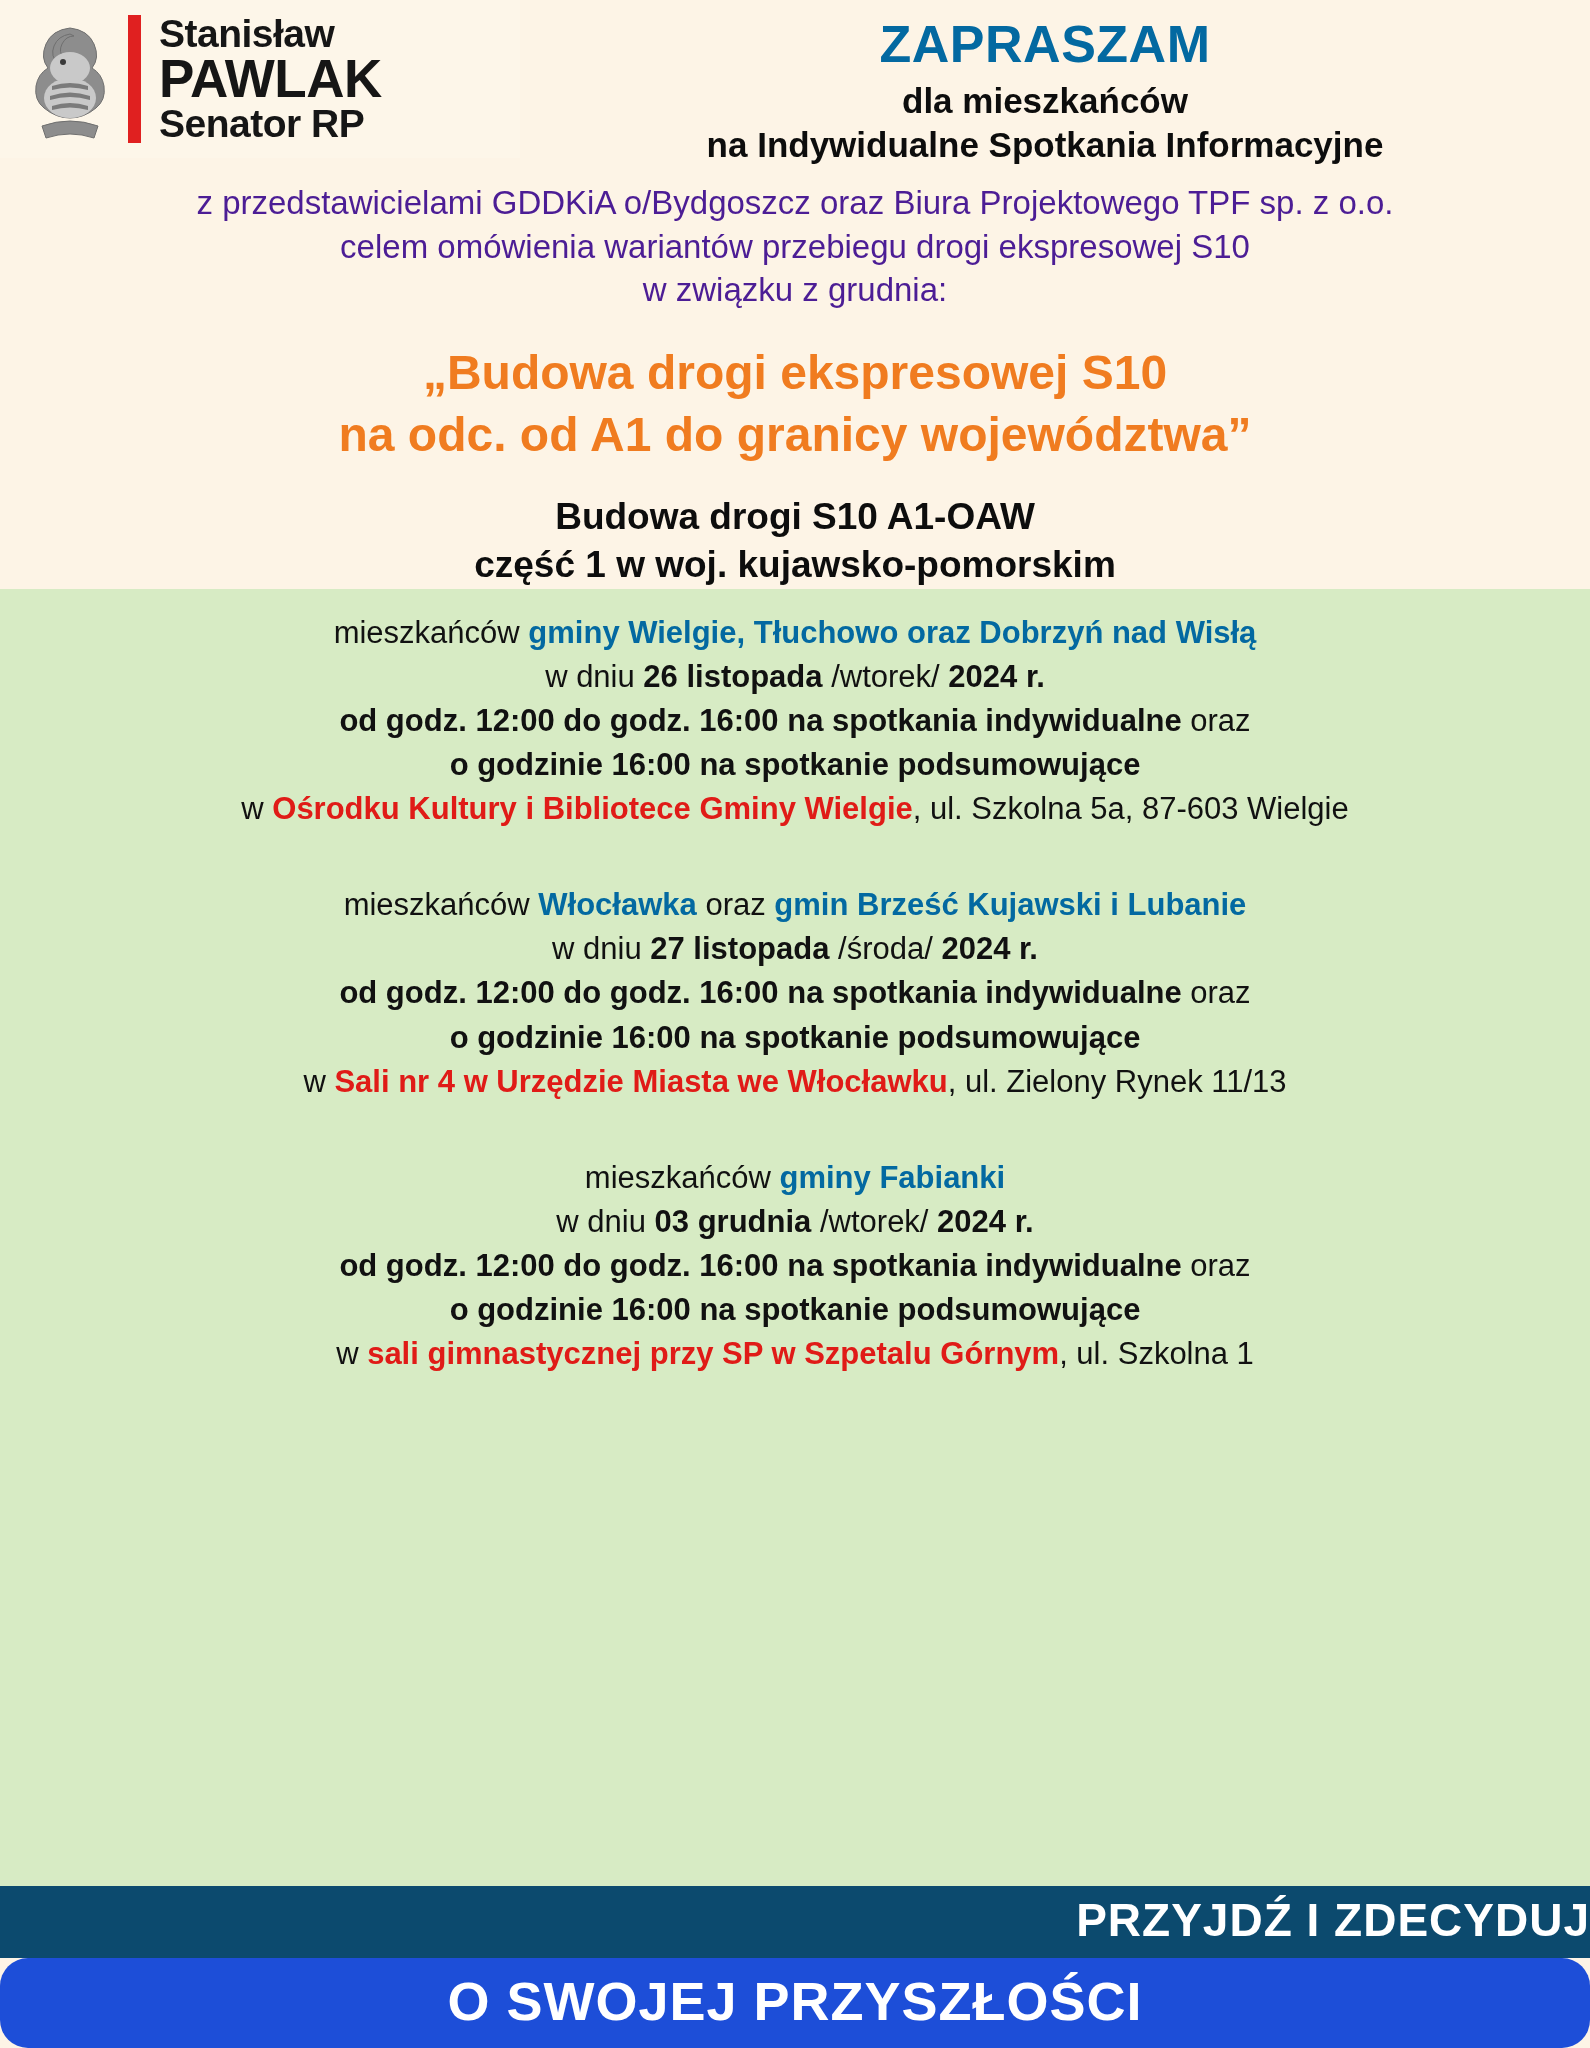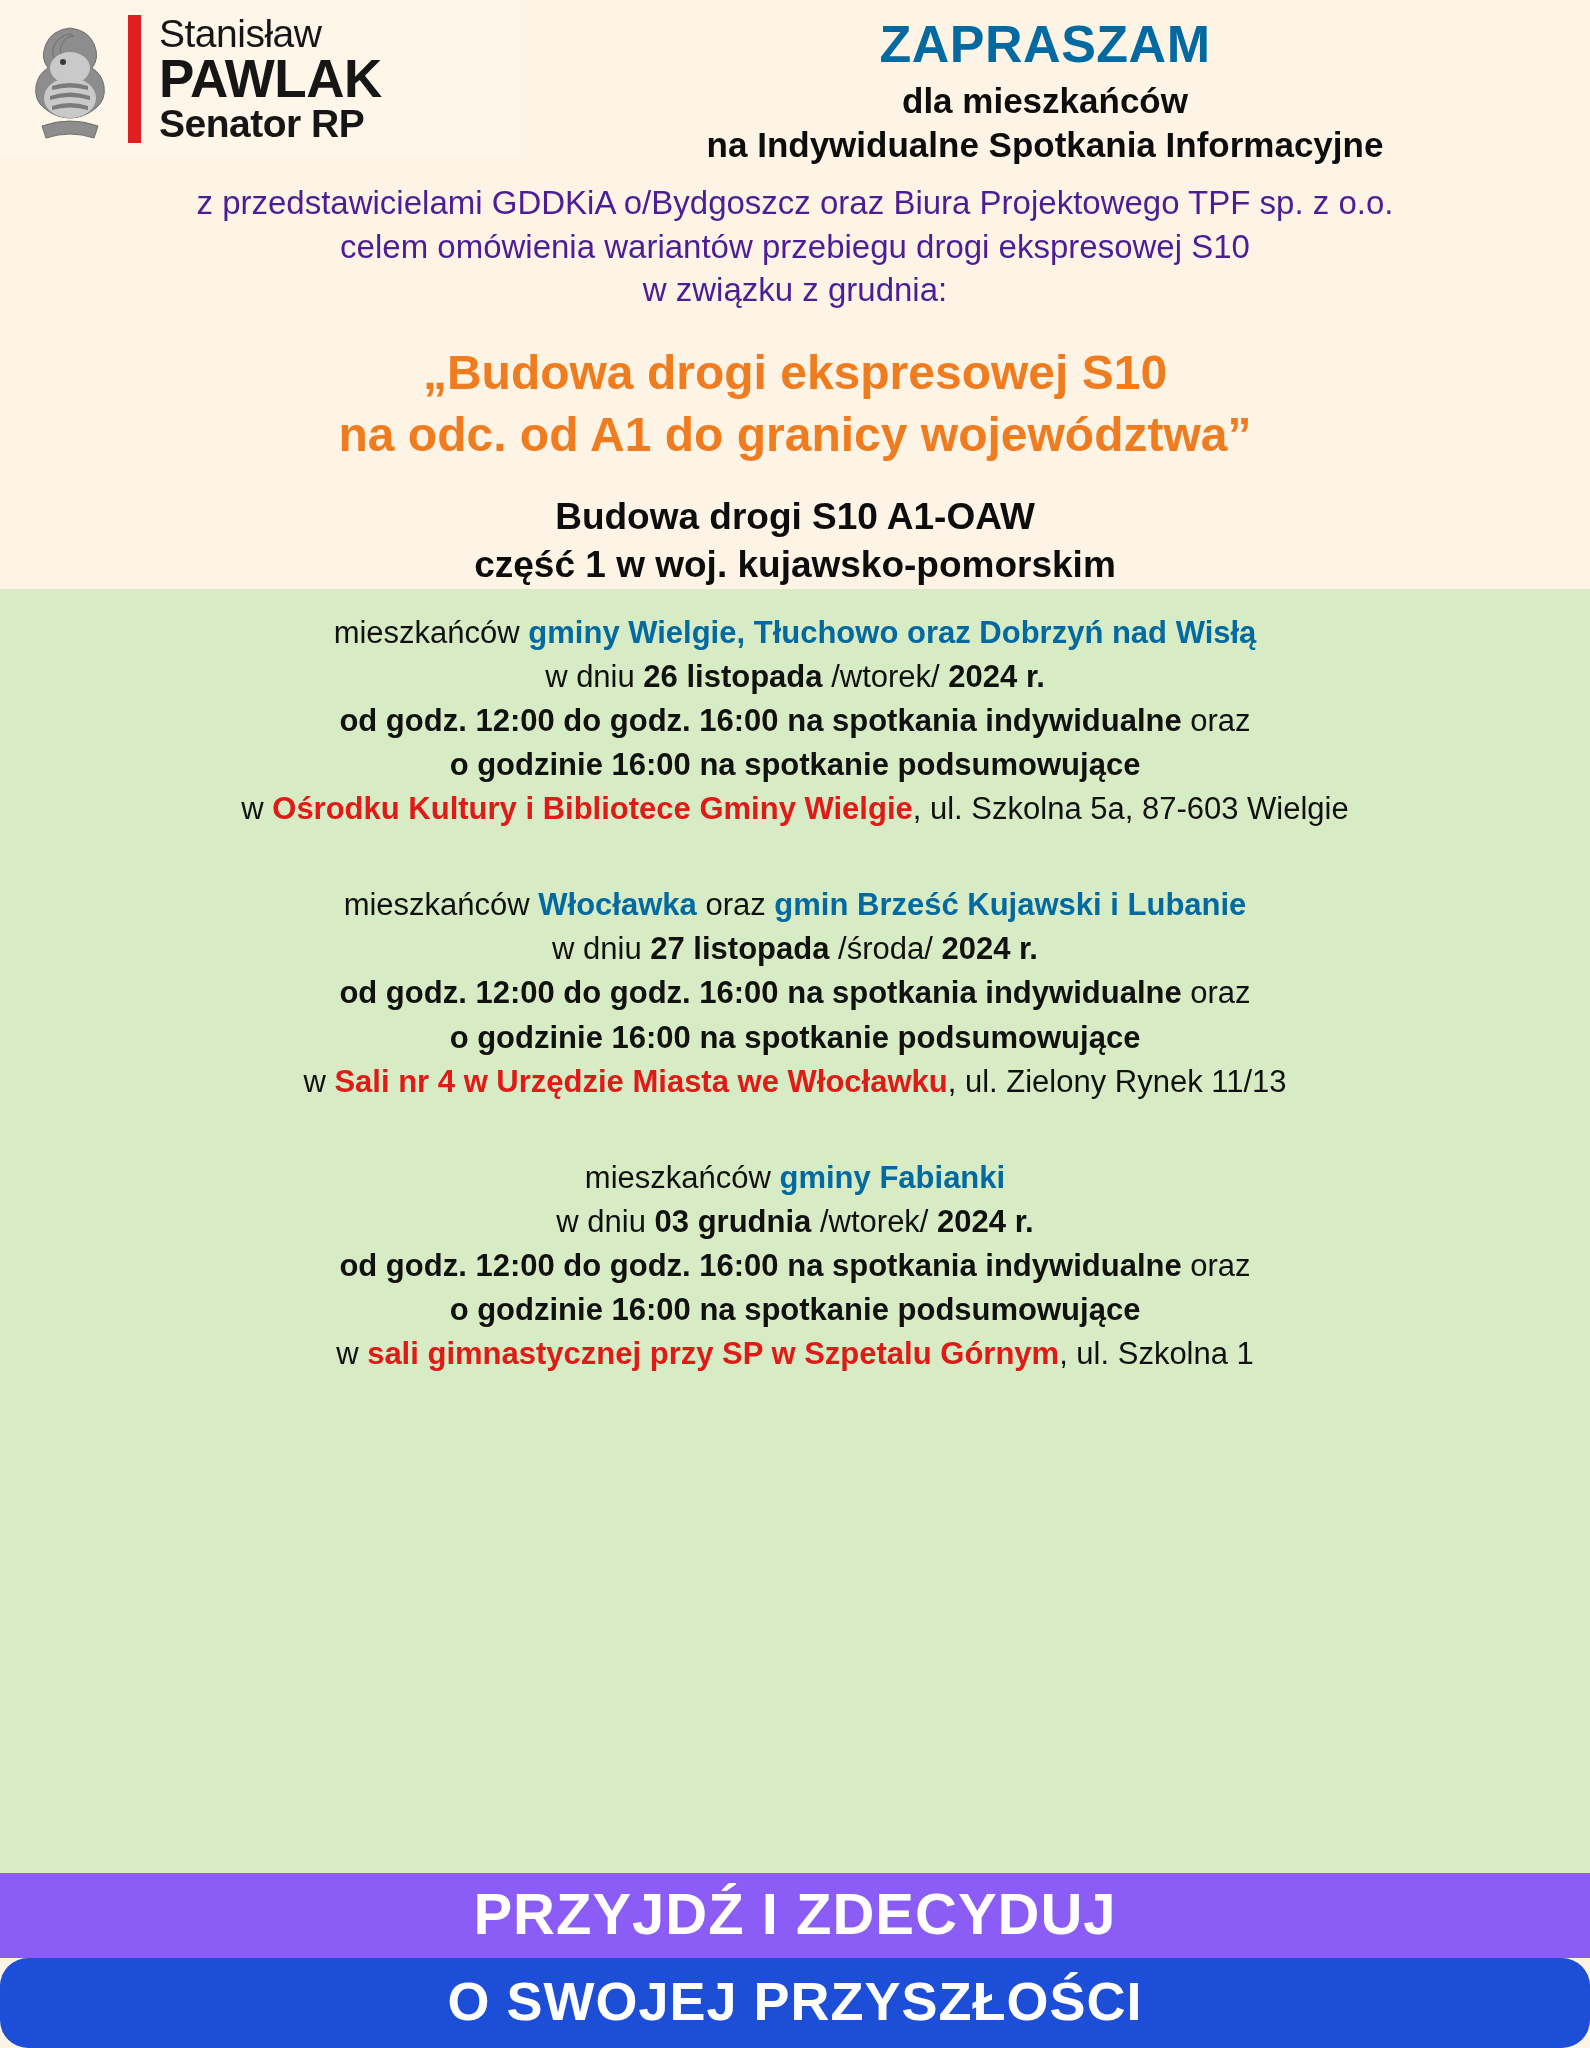--- a/index.html
+++ b/index.html
@@ -53,21 +53,21 @@
     flex: 0 0 13px;
   }
   .logo-text {
     display: flex;
     flex-direction: column;
     justify-content: center;
     line-height: 1.02;
   }
   .logo-text .l1 {
     font-size: 39px;
-    font-weight: normal;
+    font-weight: bold;
     color: #161616;
     letter-spacing: -0.5px;
   }
   .logo-text .l2 {
     font-size: 53px;
     font-weight: bold;
     color: #161616;
     letter-spacing: -0.5px;
     margin-top: -2px;
   }
@@ -143,25 +143,25 @@
     color: #111;
     line-height: 1.42;
   }
   .m-line.bold { font-weight: bold; }
   .blue { color: #0369a1; font-weight: bold; }
   .red { color: #e01b17; font-weight: bold; }
   .normal { font-weight: normal; color: #111; }
 
   
   .banner-red {
-    background: #8b5cf6;
+    background: #0c4a6e;
     color: #ffffff;
-    font-size: 58px;
-    font-weight: bold;
-    text-align: center;
+    font-size: 46px;
+    font-weight: bold;
+    text-align: right;
     letter-spacing: 1px;
     padding: 10px 0 12px 0;
     line-height: 1.08;
   }
   .banner-navy {
     background: #1d4ed8;
     color: #ffffff;
     font-size: 54px;
     font-weight: bold;
     text-align: center;

